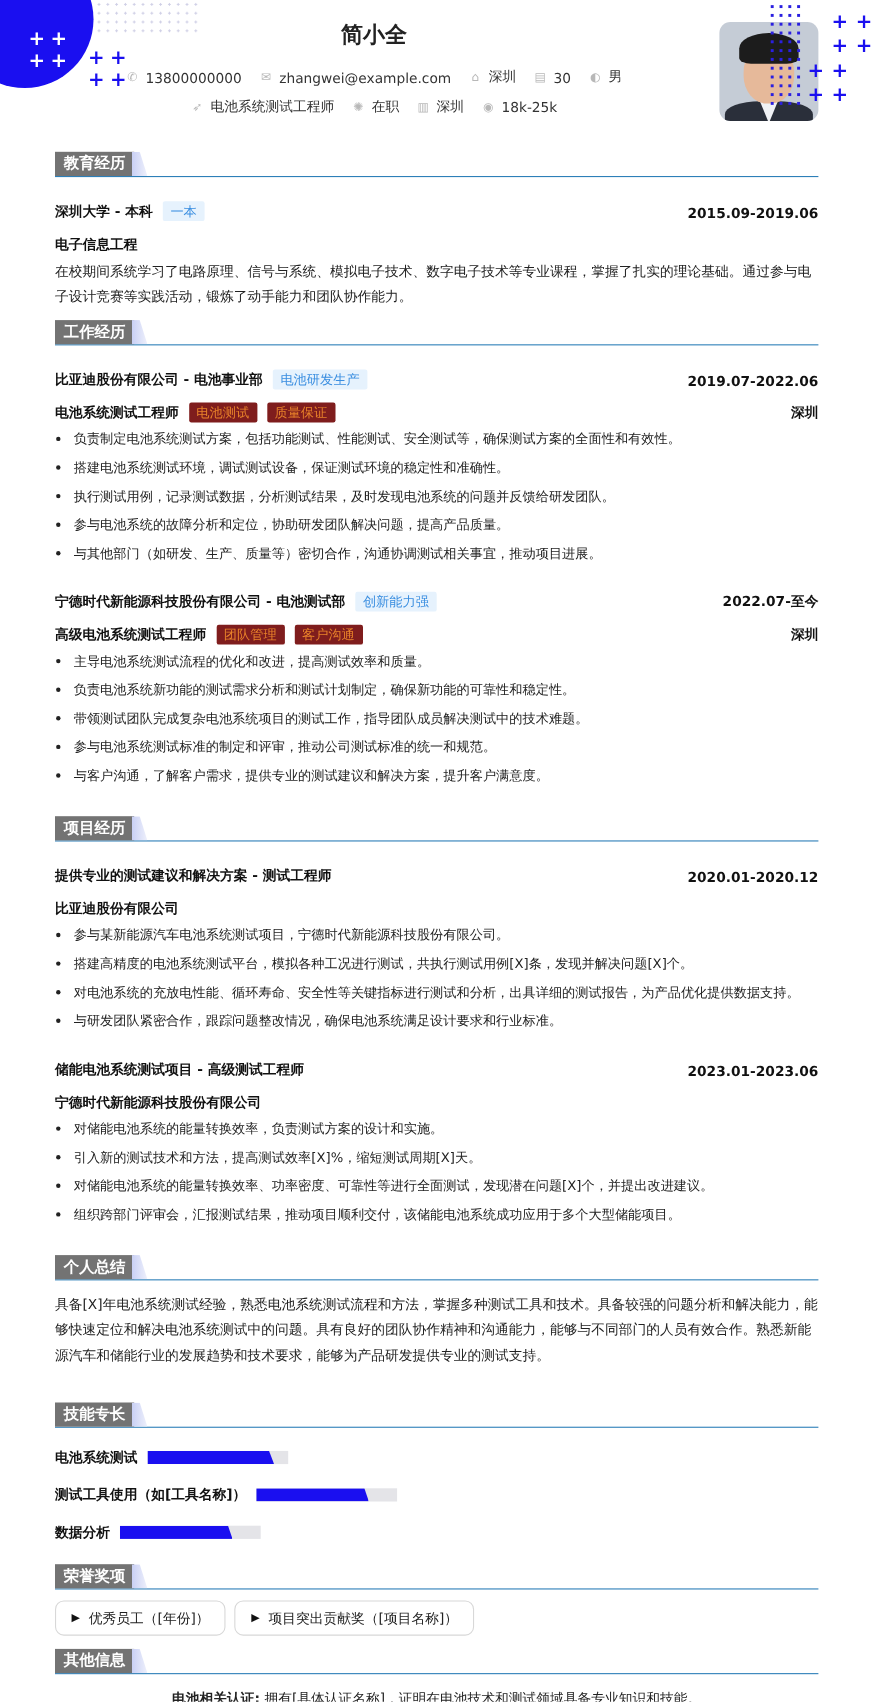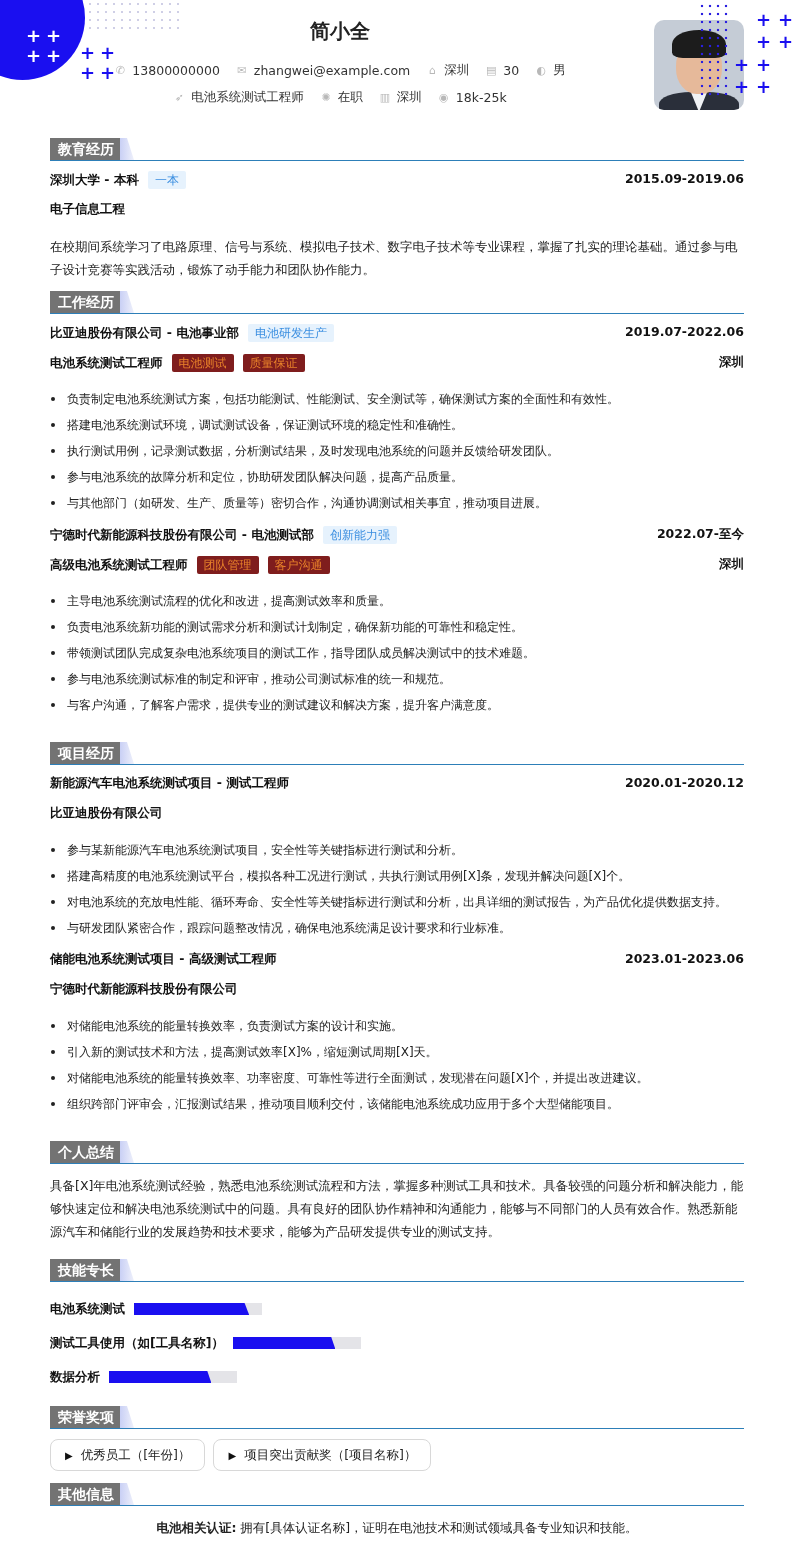--- a/index.html
+++ b/index.html
@@ -21,21 +21,21 @@
   .avatar { position: absolute; left: 654px; top: 20px; width: 90px; height: 90px; border-radius: 10px; background: #c5ccd6; overflow: hidden; }
   .avatar .face { position: absolute; left: 22px; top: 18px; width: 46px; height: 56px; border-radius: 50% 50% 45% 45%; background: #e6b99a; }
   .avatar .hair { position: absolute; left: 18px; top: 10px; width: 54px; height: 28px; border-radius: 50% 50% 20% 20%; background: #1c1c1c; }
   .avatar .suit { position: absolute; left: 5px; top: 72px; width: 80px; height: 30px; border-radius: 40% 40% 0 0; background: #2a2f3a; }
   .avatar .collar { position: absolute; left: 36px; top: 70px; width: 18px; height: 22px; background: #f0f2f5; clip-path: polygon(0 0,100% 0,50% 100%); }
   .content { position: absolute; left: 50px; top: 138px; width: 694px; }
   .section { margin-bottom: 0; }
   .sec-title { position: relative; height: 23px; border-bottom: 1.5px solid #2d7fb8; margin-bottom: 10px; }
   .sec-title .label { position: absolute; left: 0; top: 0; height: 22px; padding: 0 8px; background: #737373; color: #fff; font-size: 14px; font-weight: bold; line-height: 22px; }
   .sec-title .tail { position: absolute; top: 0; height: 22px; width: 14px; background: linear-gradient(90deg, #c9d0f5, #eef0fb); clip-path: polygon(0 0, 50% 0, 100% 100%, 0 100%); }
-  .row { display: flex; justify-content: space-between; align-items: flex-start; height: 30px; font-size: 12.5px; }
+  .row { display: flex; justify-content: space-between; align-items: flex-end; height: 30px; font-size: 12.5px; }
   .row .left { display: flex; align-items: center; font-weight: bold; color: #111; }
   .row .right { font-weight: bold; color: #111; }
   .tag { display: inline-block; font-size: 12px; font-weight: normal; padding: 1px 7px; margin-left: 9px; border-radius: 2px; line-height: 16px; }
   .tag.blue { background: #e6f2fd; color: #3a8ee0; }
   .tag.orange { background: #7f1d1d; color: #e8822a; }
   .para { font-size: 12.5px; line-height: 23px; color: #222; margin-top: 4px; margin-bottom: 4px; }
   ul.bullets { list-style: none; margin-top: 2px; }
   ul.bullets li { position: relative; font-size: 12px; line-height: 26px; padding-left: 17px; color: #222; }
   ul.bullets li::before { content: ""; position: absolute; left: 1px; top: 11px; width: 4px; height: 4px; border-radius: 50%; background: #222; }
   .skills { display: flex; flex-wrap: wrap; }
@@ -203,28 +203,28 @@
   </div>
 
   <div class="section" style="margin-top:24px;">
     <div class="sec-title">
       <span class="label">项目经历</span>
       <span class="tail" style="left:70px;"></span>
     </div>
 
     <div>
       <div class="row">
-        <div class="left">新能源汽车电池系统测试项目 - 测试工程师</div>
+        <div class="left">提供专业的测试建议和解决方案 - 测试工程师</div>
         <div class="right">2020.01-2020.12</div>
       </div>
       <div class="row">
           <div class="left">比亚迪股份有限公司</div>
         </div>
       <ul class="bullets">
-        <li>参与某新能源汽车电池系统测试项目，安全性等关键指标进行测试和分析。</li>
+        <li>参与某新能源汽车电池系统测试项目，宁德时代新能源科技股份有限公司。</li>
         <li>搭建高精度的电池系统测试平台，模拟各种工况进行测试，共执行测试用例[X]条，发现并解决问题[X]个。</li>
         <li>对电池系统的充放电性能、循环寿命、安全性等关键指标进行测试和分析，出具详细的测试报告，为产品优化提供数据支持。</li>
         <li>与研发团队紧密合作，跟踪问题整改情况，确保电池系统满足设计要求和行业标准。</li>
       </ul>
     </div>
 
     <div style="margin-top:10px;">
       <div class="row">
         <div class="left">储能电池系统测试项目 - 高级测试工程师</div>
         <div class="right">2023.01-2023.06</div>
@@ -242,21 +242,21 @@
   </div>
 
   <div class="section" style="margin-top:24px;">
     <div class="sec-title">
       <span class="label">个人总结</span>
       <span class="tail" style="left:70px;"></span>
     </div>
     <div class="para">具备[X]年电池系统测试经验，熟悉电池系统测试流程和方法，掌握多种测试工具和技术。具备较强的问题分析和解决能力，能够快速定位和解决电池系统测试中的问题。具有良好的团队协作精神和沟通能力，能够与不同部门的人员有效合作。熟悉新能源汽车和储能行业的发展趋势和技术要求，能够为产品研发提供专业的测试支持。</div>
   </div>
 
-  <div class="section" style="margin-top:16px;">
+  <div class="section" style="margin-top:32px;">
     <div class="sec-title">
       <span class="label">技能专长</span>
       <span class="tail" style="left:70px;"></span>
     </div>
     <div class="skills">
       <div class="skill">
           <span>电池系统测试</span>
           <div class="bar">
             <div class="fill" style="width:90%;"></div>
           </div>

